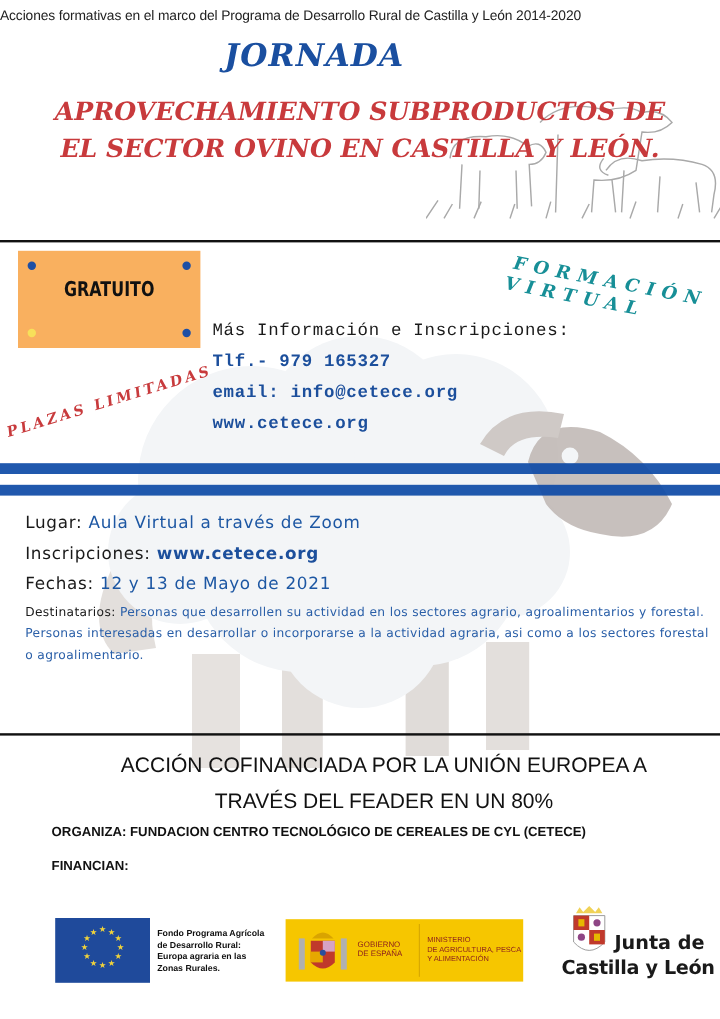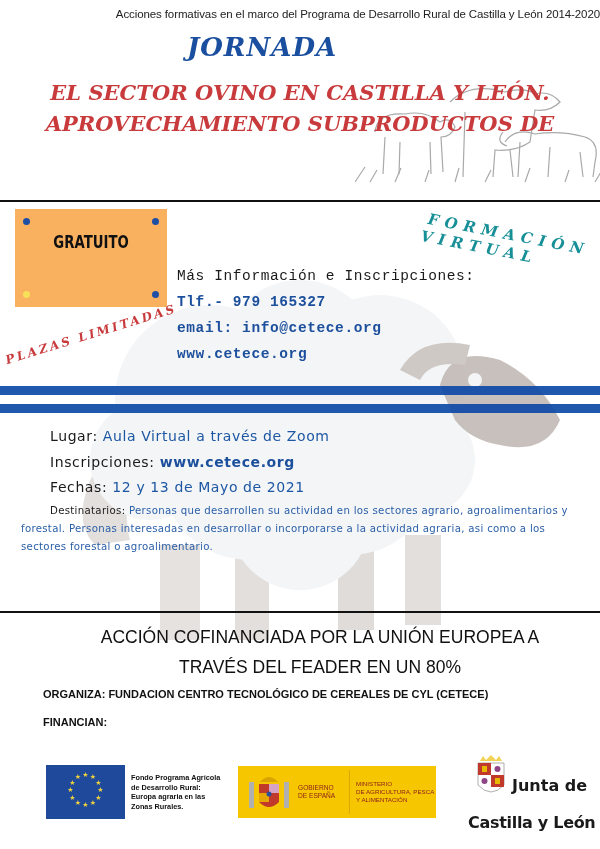--- a/index.html
+++ b/index.html
@@ -3,47 +3,47 @@
   <meta charset="utf-8">
   <style>
     * { box-sizing: border-box; margin: 0; padding: 0; }
     html, body { width: 600px; height: 849px; background: #ffffff; overflow: hidden; }
     body { position: relative; font-family: "DejaVu Sans", sans-serif; color: #1a1a1a; }
 
     .bg-sheep { position: absolute; left: 0; top: 0; width: 600px; height: 849px; z-index: 0; pointer-events: none; }
 
     .layer { position: absolute; z-index: 2; }
 
-    .top-note { top: 8px; left: 0; width: 600px; text-align: right; font-family: "Liberation Sans", sans-serif; font-size: 11.5px; color: #222; letter-spacing: -0.1px; }
+    .top-note { top: 8px; left: 0; width: 600px; text-align: left; font-family: "Liberation Sans", sans-serif; font-size: 11.5px; color: #222; letter-spacing: -0.1px; }
 
     .jornada { top: 32px; left: 0; width: 524px; text-align: center; font-family: "DejaVu Serif", serif; font-style: italic; font-weight: bold; font-size: 26px; color: #1a4fa0; letter-spacing: 1px; }
 
     .title-red { top: 77px; left: 0; width: 600px; text-align: center; font-family: "DejaVu Serif", serif; font-style: italic; font-weight: bold; font-size: 21px; line-height: 31px; color: #c83a3c; }
 
     .herd { position: absolute; left: 355px; top: 82px; width: 250px; height: 110px; z-index: 1; }
 
     .rule { position: absolute; left: 0; width: 600px; background: #111; z-index: 2; }
 
-    .gratuito-box { top: 209px; left: 15px; width: 152px; height: 98px; background: #f9b05f; }
+    .gratuito-box { top: 209px; left: 15px; width: 152px; height: 81px; background: #f9b05f; }
     .gratuito-box .dot { position: absolute; width: 7px; height: 7px; border-radius: 50%; background: #1e4fa5; }
     .gratuito-label { position: absolute; left: 0; top: 23px; width: 100%; text-align: center; font-family: "DejaVu Sans", sans-serif; font-weight: bold; font-size: 17px; letter-spacing: 0px; transform: scaleX(0.78); color: #111; }
 
     .formacion { top: 210px; left: 430px; font-family: "DejaVu Serif", serif; font-style: italic; font-weight: bold; color: #178f97; font-size: 15px; letter-spacing: 6px; transform: rotate(11deg); transform-origin: left top; line-height: 18px; }
     .formacion .l2 { display: block; padding-left: 0px; margin-left: -4px; }
 
     .plazas { top: 353px; left: 8px; font-family: "DejaVu Serif", serif; font-style: italic; font-weight: bold; font-size: 12px; letter-spacing: 2.6px; color: #c83a3c; transform: rotate(-17deg); transform-origin: left bottom; white-space: nowrap; }
 
     .info { top: 263px; left: 177px; font-family: Liberation Mono, monospace; font-size: 14.5px; line-height: 26px; letter-spacing: 0.6px; }
     .info .head { color: #1a1a1a; font-weight: 500; }
     .info .blue { color: #1c4f9c; font-weight: bold; }
 
     .stripe { position: absolute; left: 0; width: 600px; height: 9px; background: #0d4aa6; z-index: 2; opacity: 0.92; }
 
     .details { top: 424px; left: 21px; width: 570px; font-family: "DejaVu Sans", sans-serif; font-size: 14px; line-height: 25.5px; letter-spacing: 0.6px; }
-    .details .lab { color: #1a1a1a; margin-left: 29px; }
+    .details .lab { color: #1a1a1a; }
     .details .val { color: #1d57a3; }
     .details .valb { color: #1c4f9c; font-weight: bold; }
     .dest { margin-top: 1px; font-size: 10.2px; line-height: 18px; letter-spacing: 0.3px; }
     .dest .lab { color: #1a1a1a; }
     .dest .val { color: #2a5fa8; }
 
     .cofin { top: 622px; left: 0; width: 600px; text-align: center; font-family: "Liberation Sans", sans-serif; font-size: 17.5px; line-height: 30px; color: #111; margin-left: 20px; }
 
     .organiza { top: 688px; left: 43px; font-family: "Liberation Sans", sans-serif; font-weight: bold; font-size: 11px; color: #111; }
     .financian { top: 716px; left: 43px; font-family: "Liberation Sans", sans-serif; font-weight: bold; font-size: 11px; color: #111; }
@@ -53,21 +53,21 @@
     .eu-text { margin-left: 6px; font-family: "Liberation Sans", sans-serif; font-size: 7.3px; line-height: 9.5px; font-weight: bold; color: #111; }
 
     .gob-logo { top: 766px; left: 238px; width: 198px; height: 52px; background: #f6c600; display: flex; align-items: center; }
     .gob-shield { width: 46px; height: 44px; margin-left: 8px; flex: none; }
     .gob-t1 { margin-left: 6px; width: 52px; font-family: "Liberation Sans", sans-serif; font-size: 6.6px; line-height: 8px; color: #8a1d1d; border-right: 1px solid #d9a900; padding-right: 4px; height: 44px; display: flex; align-items: center; }
     .gob-t2 { margin-left: 6px; font-family: "Liberation Sans", sans-serif; font-size: 6.2px; line-height: 8px; color: #8a1d1d; }
 
     .jcyl-logo { top: 755px; left: 468px; width: 130px; height: 70px; }
     .jcyl-shield { position: absolute; left: 8px; top: 0; width: 30px; height: 44px; }
     .jcyl-t1 { position: absolute; left: 44px; top: 21px; font-family: "DejaVu Sans", sans-serif; font-weight: bold; font-size: 16px; color: #1a1a1a; white-space: nowrap; }
-    .jcyl-t2 { position: absolute; left: 0; top: 42px; font-family: "DejaVu Sans", sans-serif; font-weight: bold; font-size: 16px; color: #1a1a1a; white-space: nowrap; letter-spacing: -0.3px; margin-top: 16px; }
+    .jcyl-t2 { position: absolute; left: 0; top: 42px; font-family: "DejaVu Sans", sans-serif; font-weight: bold; font-size: 16px; color: #1a1a1a; white-space: nowrap; letter-spacing: -0.3px; }
   </style>
 </head>
 <body>
 
 <svg class="bg-sheep" viewBox="0 0 600 849">
 
   <path d="M95 470 Q70 520 95 545 L130 540 Q120 500 140 470 Z" fill="#e3dfdc"></path>
   <rect x="160" y="545" width="40" height="95" fill="#e6e2df"></rect>
   <rect x="235" y="555" width="34" height="85" fill="#e3dfdc"></rect>
   <rect x="338" y="540" width="36" height="90" fill="#e0dcd9"></rect>
@@ -85,22 +85,22 @@
   </g>
 
   <path d="M440 385 Q450 345 500 360 Q540 380 560 420 Q545 455 500 445 Q470 440 455 420 Z" fill="#bdb5b2" opacity="0.85"></path>
   <path d="M400 370 Q420 335 470 345 L465 365 Q430 360 420 380 Z" fill="#cfc9c6"></path>
   <circle cx="475" cy="380" r="7" fill="#f3f5f7"></circle>
 </svg>
 
 <div class="layer top-note">Acciones formativas en el marco del Programa de Desarrollo Rural de Castilla y León 2014-2020</div>
 <div class="layer jornada">JORNADA</div>
 <div class="layer title-red">
+  <div>APROVECHAMIENTO SUBPRODUCTOS DE</div>
   <div>EL SECTOR OVINO EN CASTILLA Y LEÓN.</div>
-  <div>APROVECHAMIENTO SUBPRODUCTOS DE</div>
 </div>
 
 <svg class="herd" viewBox="0 0 250 110">
   <g fill="none" stroke="#a9a9a9" stroke-width="1.2">
     <path d="M20 50 Q22 30 50 32 Q70 28 85 40 Q95 34 100 45 Q96 55 86 55 L88 90 M30 55 L28 92 M45 60 L44 92 M75 60 L76 92"></path>
     <path d="M95 20 Q115 0 150 10 Q170 5 180 12 Q195 8 205 20 Q195 30 180 28 L175 60 Q160 70 140 68 L138 95 M110 30 L108 95 M155 68 L158 95"></path>
     <path d="M150 60 Q160 45 180 52 Q205 48 230 55 Q245 60 240 80 L238 95 M165 60 L163 95 M195 65 L193 95 M225 70 L228 95 M148 50 Q140 60 152 64"></path>
     <path d="M0 100 L10 85 M15 100 L22 88 M40 100 L46 86 M70 100 L74 88 M100 100 L104 86 M130 100 L136 88 M170 100 L175 86 M210 100 L214 88 M240 100 L246 90"></path>
   </g>
 </svg>

